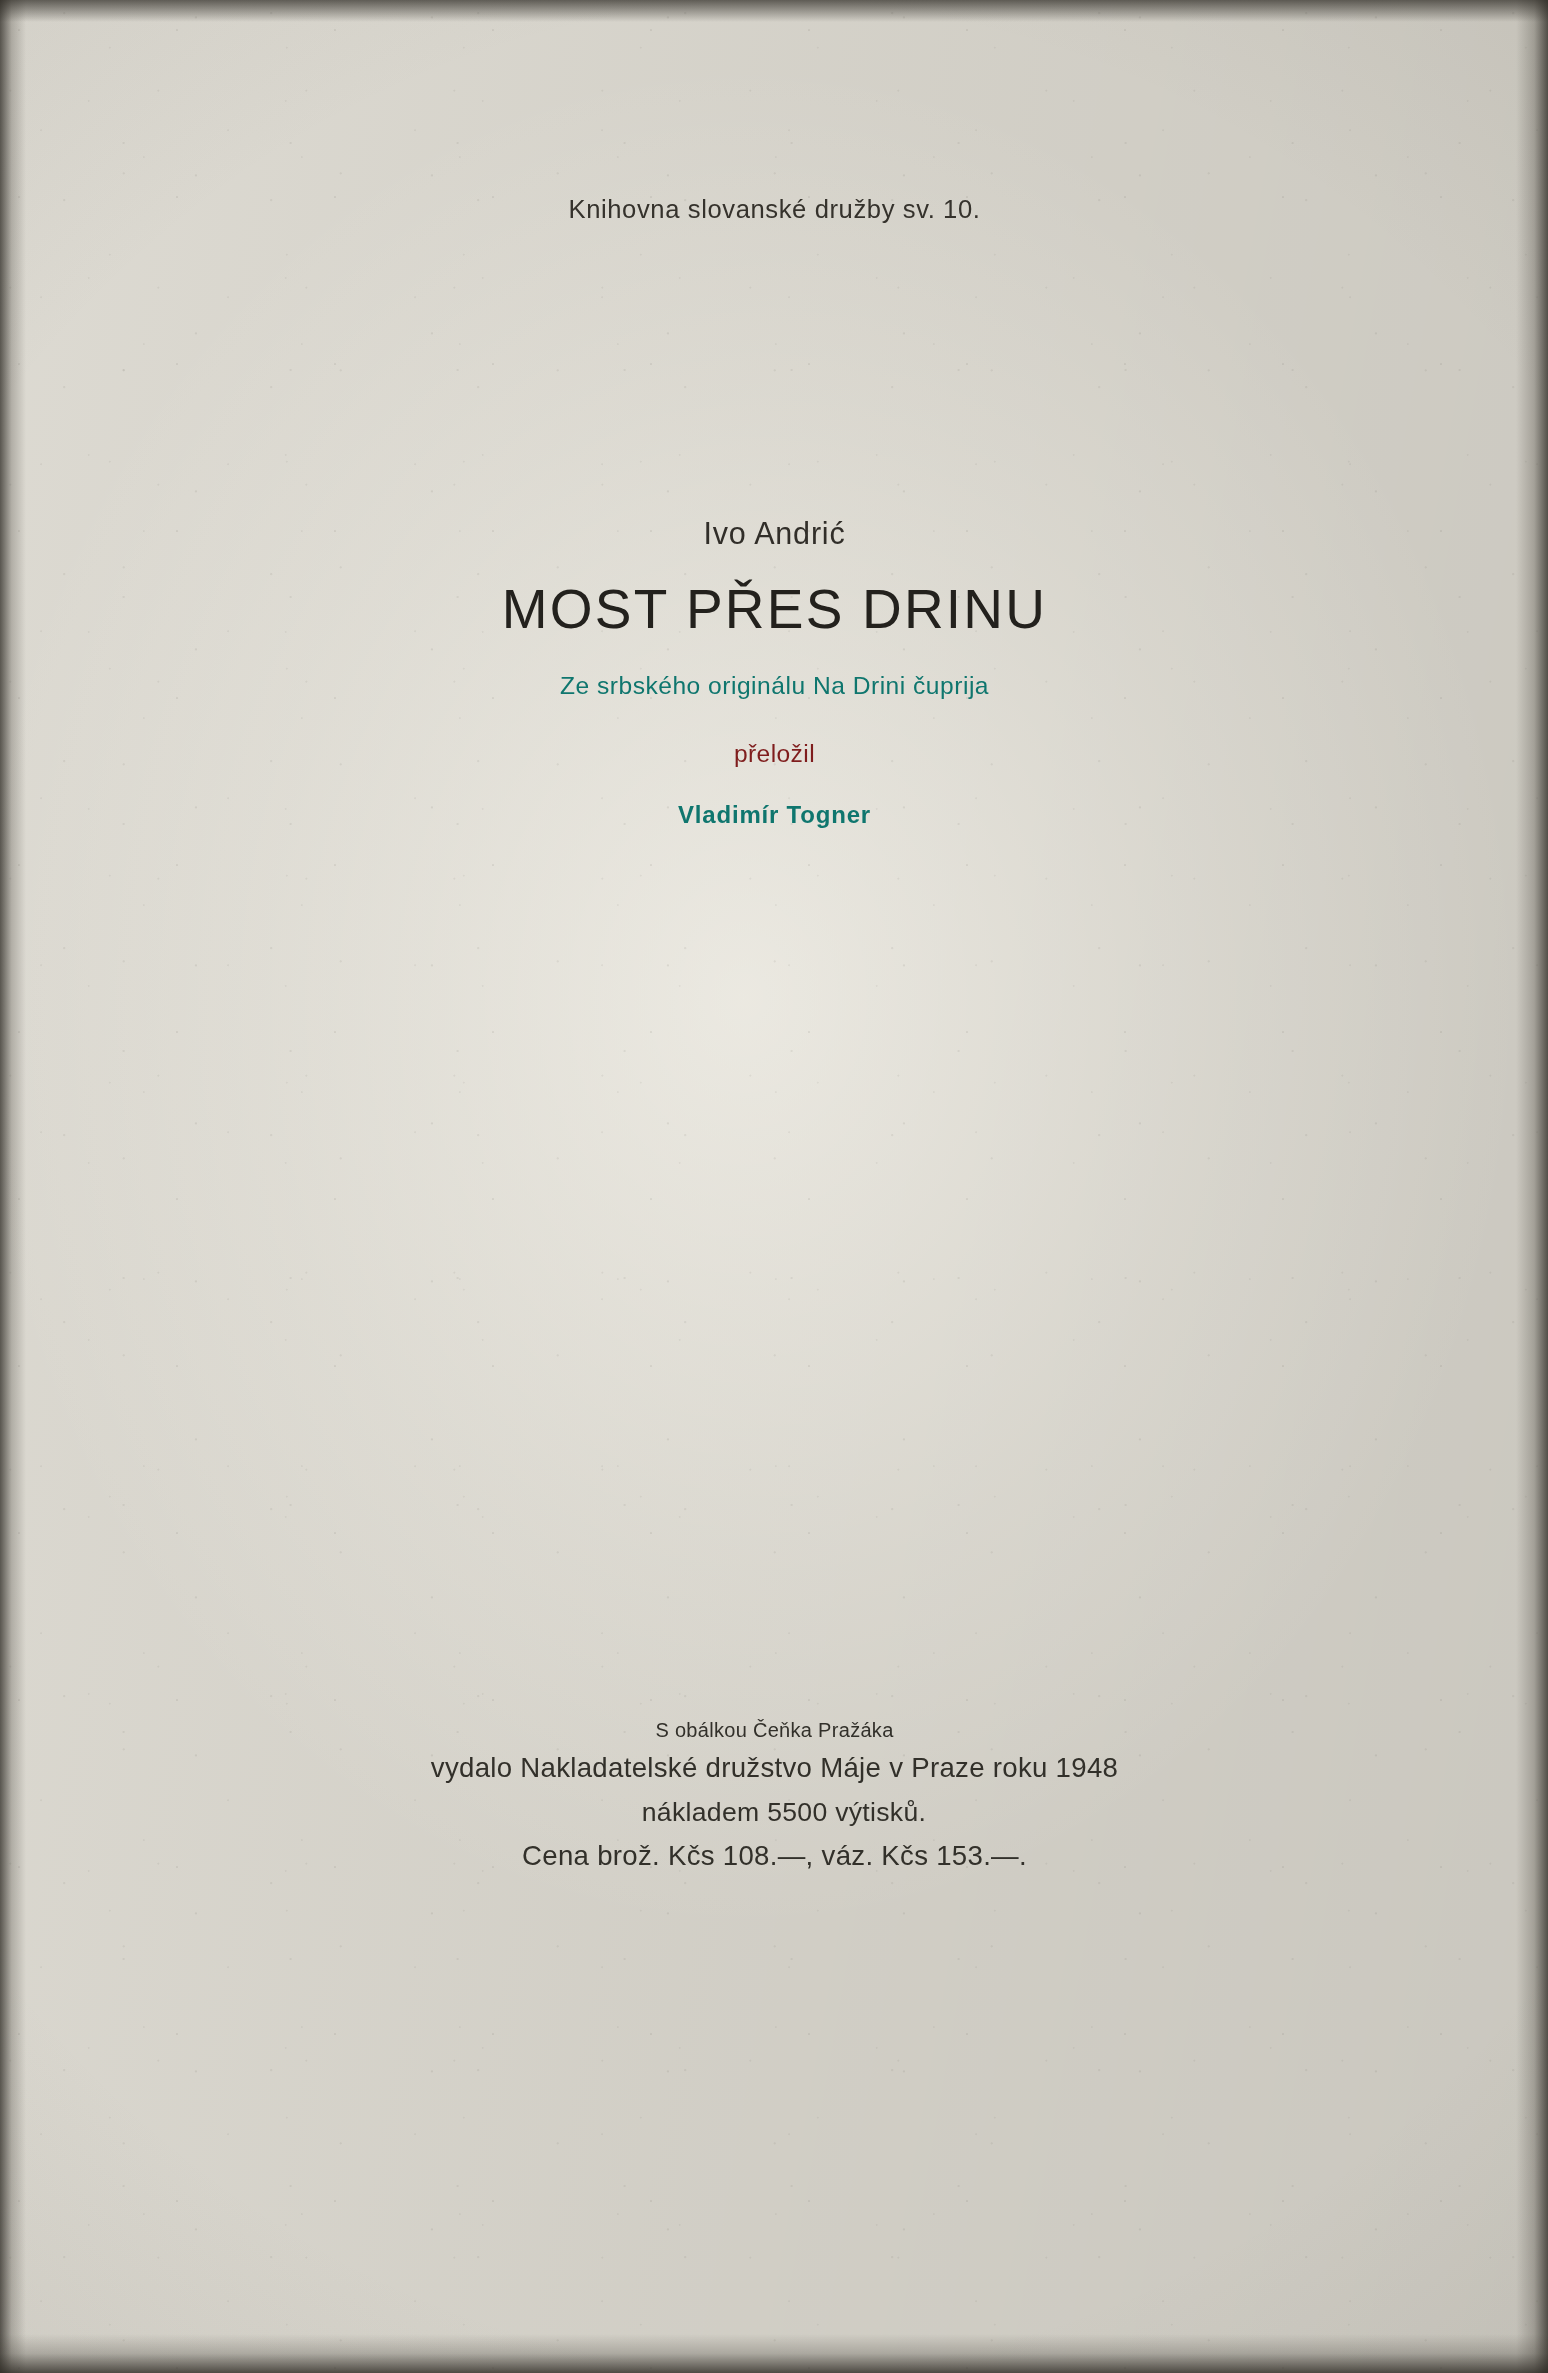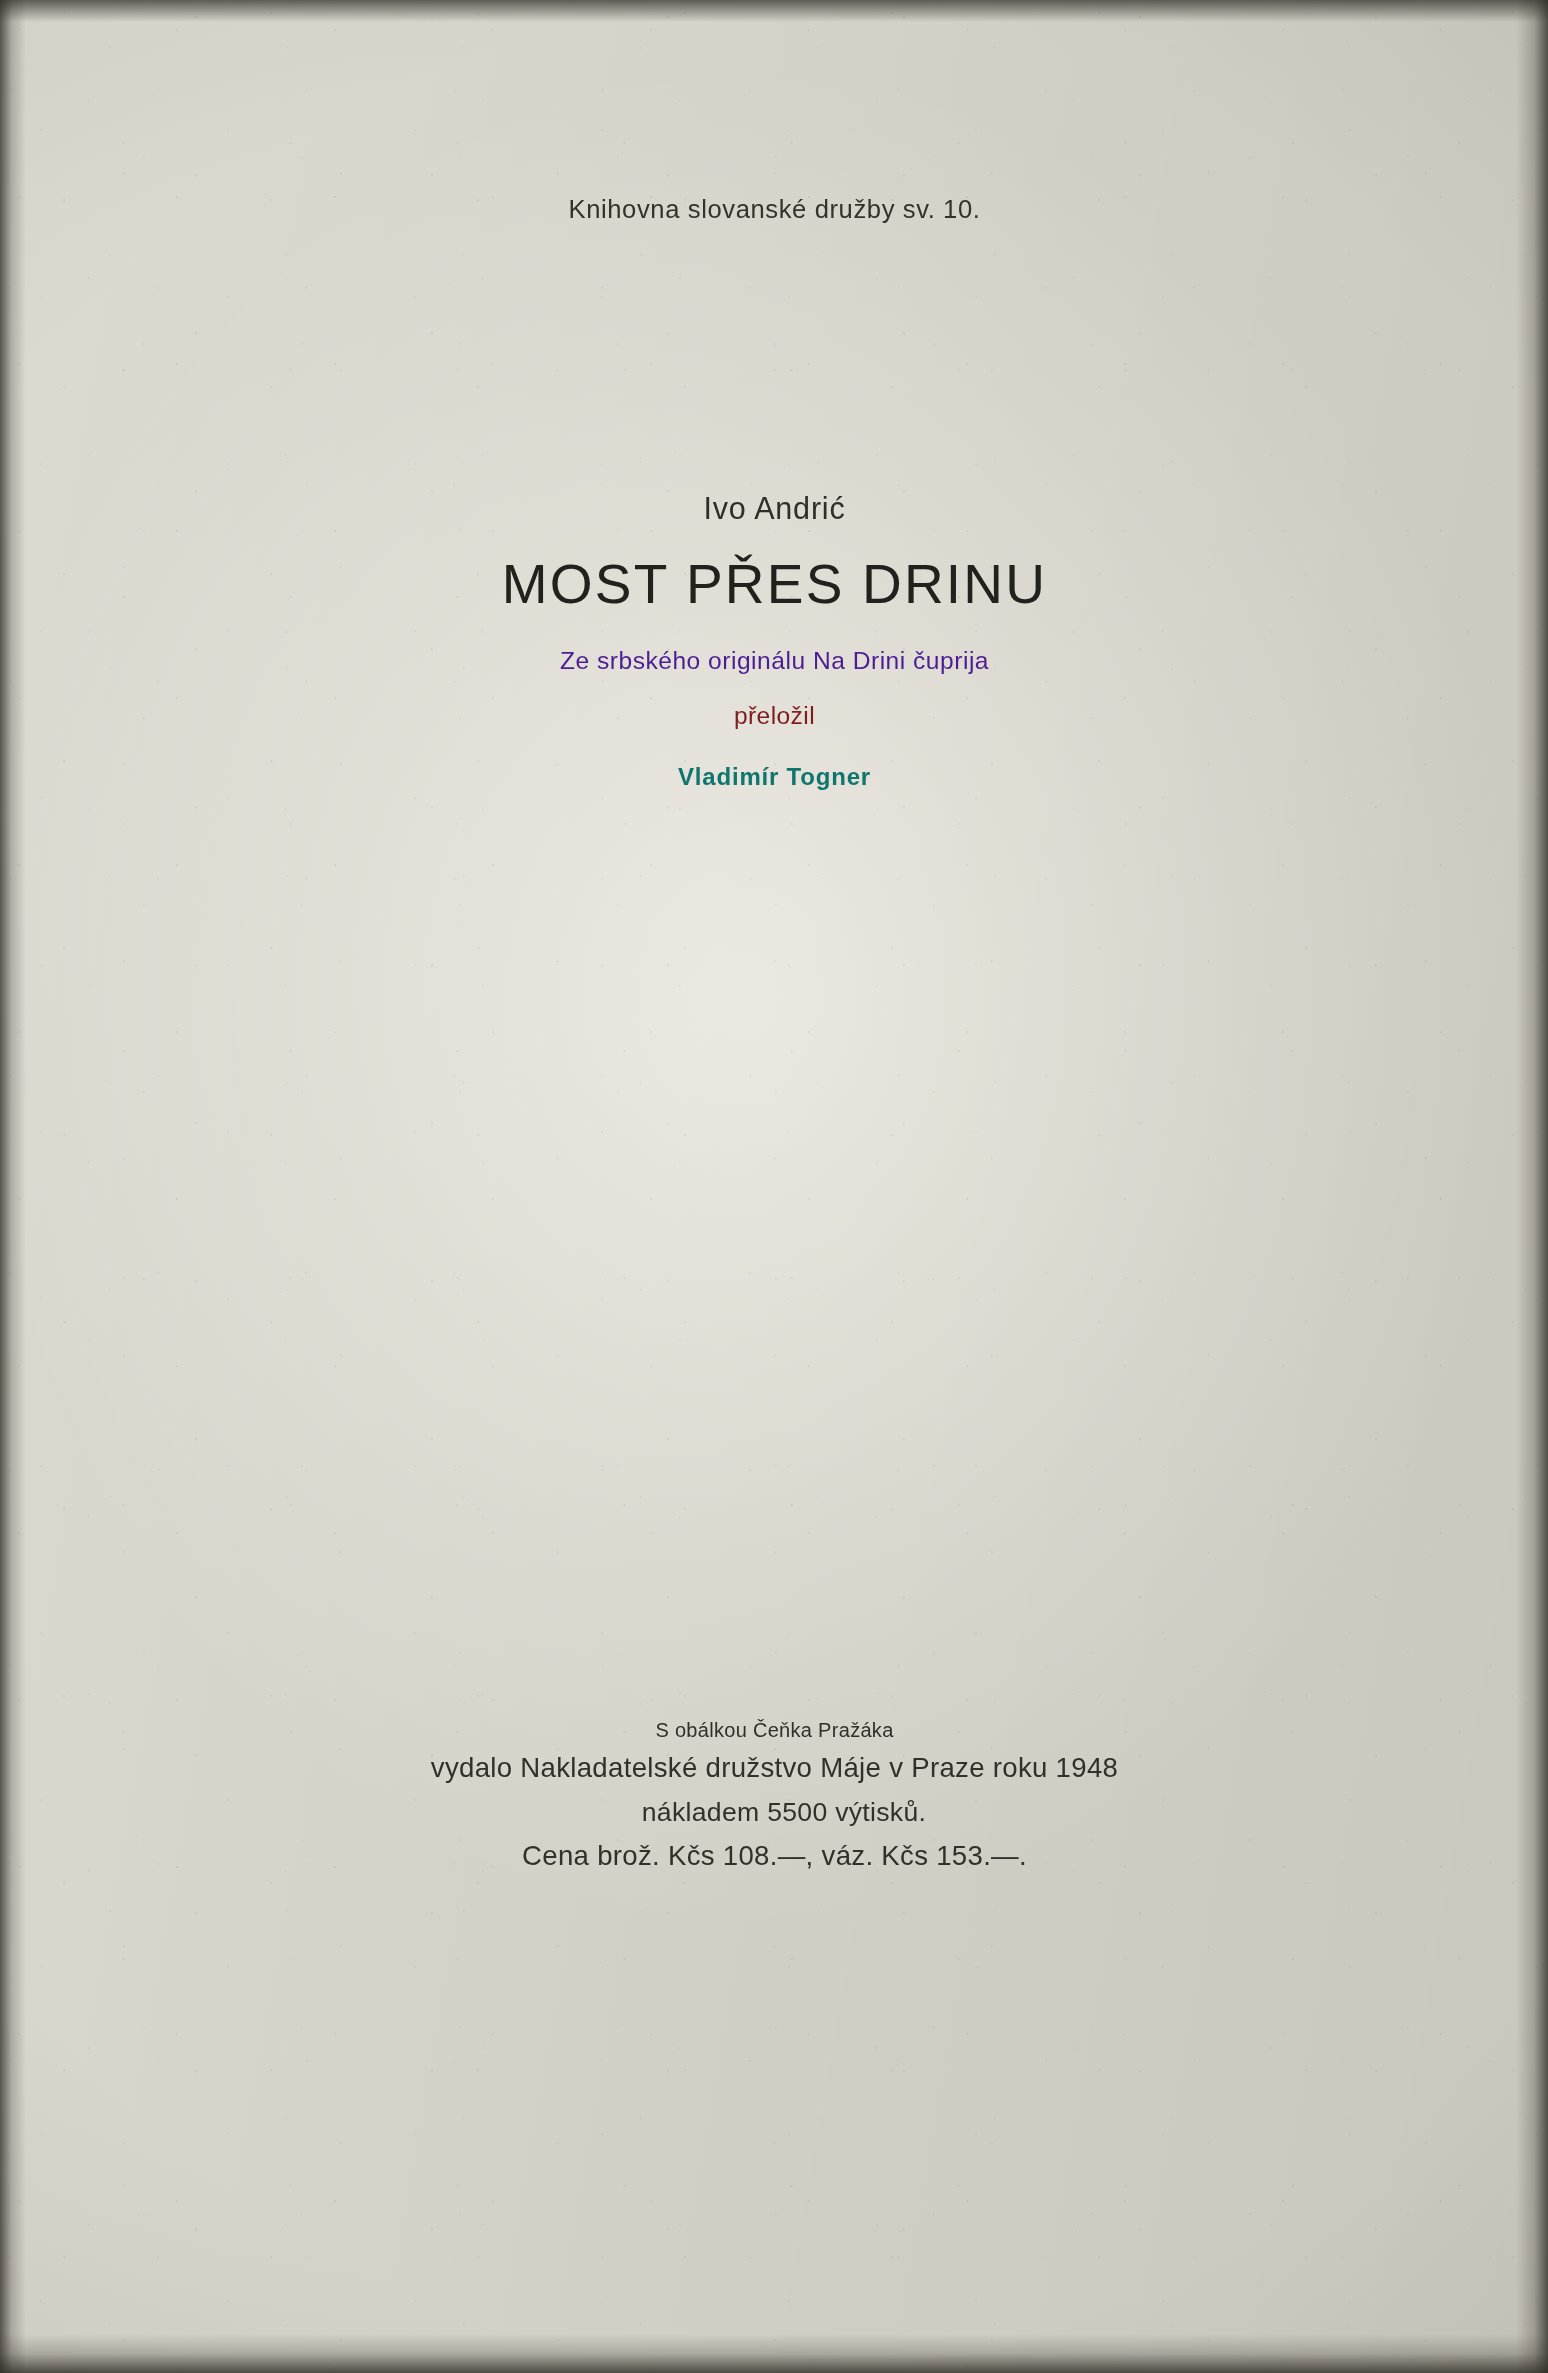--- a/index.html
+++ b/index.html
@@ -70,21 +70,21 @@
     text-align: center;
     font-size: 25.6px;
     letter-spacing: 0.6px;
     font-family: "Liberation Sans", sans-serif;
     color: #35322c;
   }
   .series-line span { display: inline-block; }
 
   .title-block {
     position: absolute;
-    top: 491px;
+    top: 516px;
     left: 0;
     width: 100%;
     text-align: center;
   }
   .author {
     font-family: "Liberation Sans", sans-serif;
     font-size: 30.5px;
     letter-spacing: 0.8px;
     color: #312e29;
     margin-bottom: 25.6px;
@@ -94,22 +94,22 @@
     font-size: 55px;
     letter-spacing: 2.2px;
     color: #23211d;
     margin-bottom: 31.5px;
     font-weight: 400;
   }
   .orig-note {
     font-family: "Liberation Sans", sans-serif;
     font-size: 24.6px;
     letter-spacing: 0.5px;
-    color: #4c1d95;
-    margin-bottom: 27px;
+    color: #0f766e;
+    margin-bottom: 40px;
   }
   .translated-by {
     font-family: "Liberation Sans", sans-serif;
     font-size: 24.6px;
     letter-spacing: 0.4px;
     color: #7f1d1d;
     margin-bottom: 33px;
   }
   .translator {
     font-family: "Liberation Sans", sans-serif;

